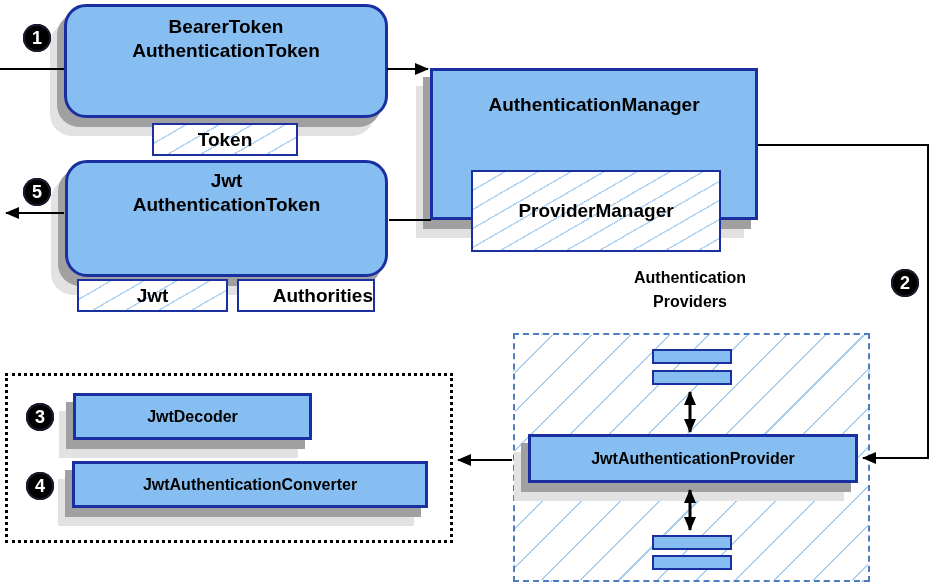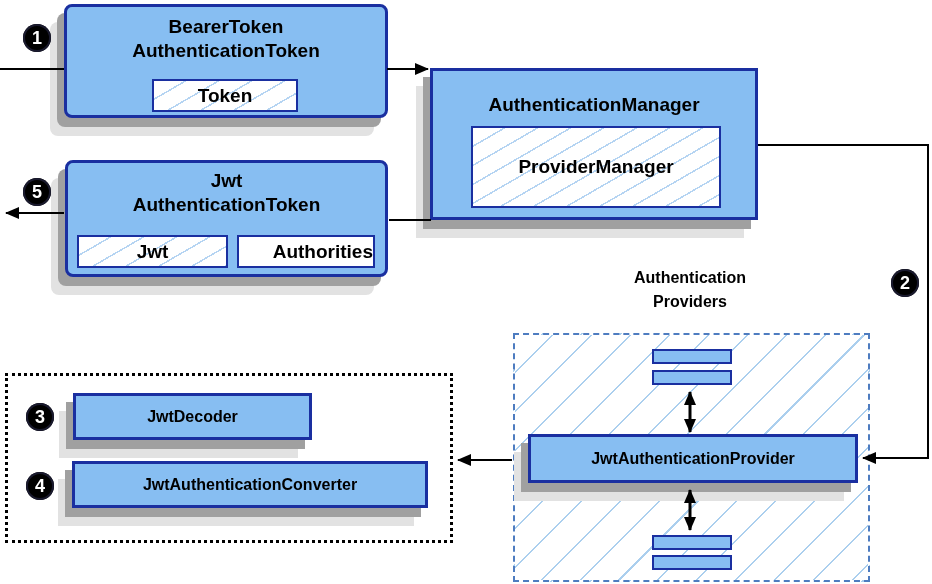--- a/index.html
+++ b/index.html
@@ -13,34 +13,34 @@
     background:#000;color:#fff;font-weight:bold;font-size:18px;
     display:flex;align-items:center;justify-content:center;z-index:6;
     box-shadow:inset 0 0 0 2px #1a1a2e;
   }
   
   .node{
     position:absolute;background:#87BEF2;border:3px solid #1A2FA0;
     box-sizing:border-box;font-weight:bold;z-index:2;
     box-shadow:-7px 9px 0 #A0A0A0,-14px 18px 0 #E2E2E2;
   }
-  .rounded{border-radius:8px;}
+  .rounded{border-radius:22px;}
   .node-title{
     position:absolute;left:0;right:0;text-align:center;
     font-size:19px;line-height:24px;white-space:pre-line;font-weight:bold;
   }
   .center-label{
     width:100%;height:100%;display:flex;align-items:center;justify-content:center;
     font-size:16px;font-weight:bold;
   }
   
   .chip{
     position:absolute;background:#fff;border:2px solid #1A2FA0;box-sizing:border-box;
     display:flex;align-items:center;justify-content:center;
-    font-size:19px;font-weight:bold;z-index:3;
+    font-size:19px;font-weight:bold;z-index:3;margin-top:44px;
   }
   .hatch{
     background-color:#fff;
     background-image:repeating-linear-gradient(150deg,
       rgba(255,255,255,0) 0px, rgba(255,255,255,0) 15px,
       #B5D4F2 15px, #B5D4F2 16.5px);
   }
   
   .providers-box{
     position:absolute;left:513px;top:333px;width:357px;height:249px;

